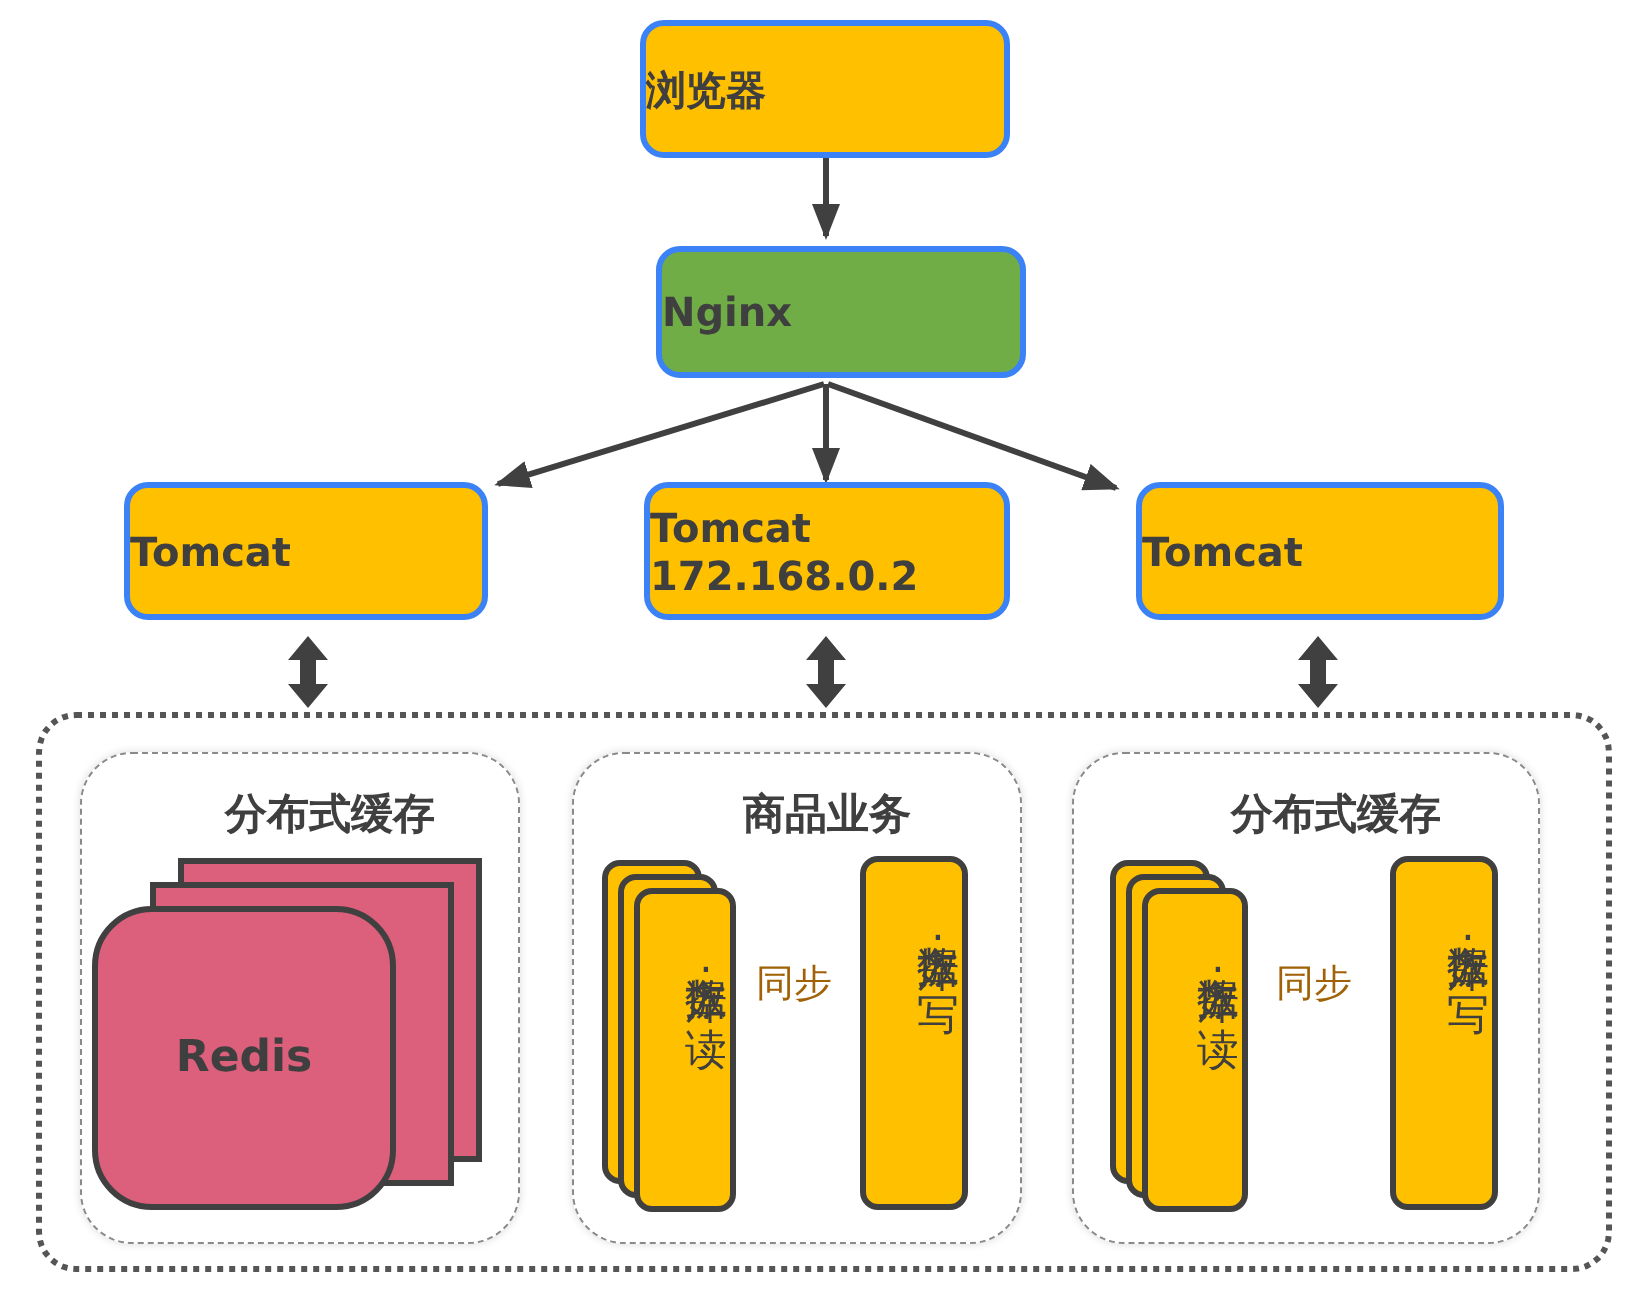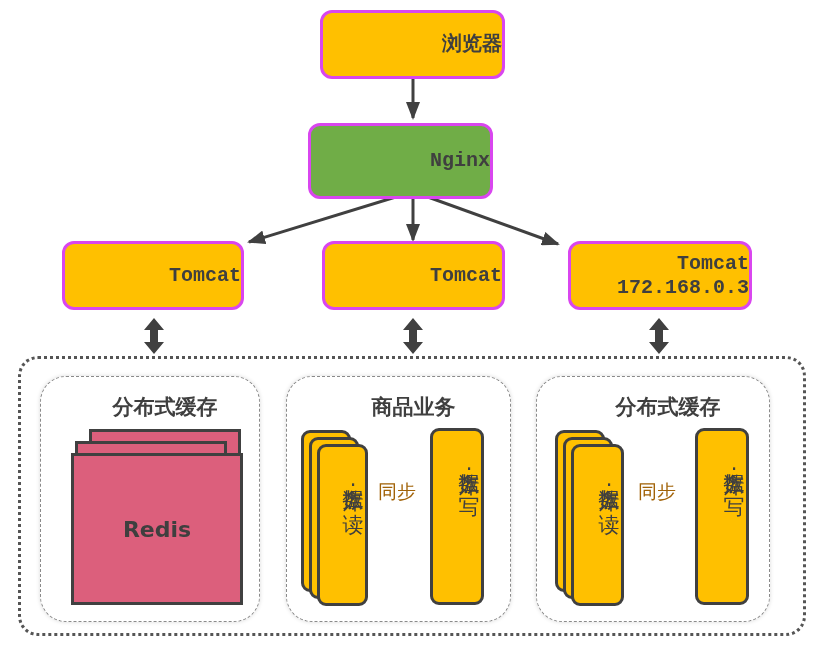--- a/index.html
+++ b/index.html
@@ -1,20 +1,20 @@
 <!DOCTYPE html>
 <html><head>
 <meta charset="utf-8">
 <style>
   html, body { margin:0; padding:0; background:#ffffff; }
   body { width:825px; height:645px; position:relative; overflow:hidden;
          font-family:"DejaVu Sans", sans-serif; color:#3f3f3f; }
-  .box { position:absolute; box-sizing:border-box; border:3px solid #d946ef; border-radius:12px;
-         display:flex; flex-direction:column; align-items:flex-end; justify-content:center;
-         font-weight:bold; text-align:center; line-height:1.2;font-family:Liberation Mono, monospace; }
+  .box { position:absolute; box-sizing:border-box; border:3px solid #3b82f6; border-radius:12px;
+         display:flex; flex-direction:column; align-items:flex-start; justify-content:center;
+         font-weight:bold; text-align:center; line-height:1.2; }
   .yellow { background:#ffc000; }
   .green { background:#70ad47; }
   .t20 { font-size:20px; }
   svg.overlay { position:absolute; left:0; top:0; width:825px; height:645px; pointer-events:none; }
   .outer { position:absolute; left:18px; top:356px; width:788px; height:280px; box-sizing:border-box;
            border:3px dotted #555; border-radius:20px; }
   .panel { position:absolute; top:376px; height:246px; box-sizing:border-box;
            border:1.5px dashed #8a8a8a; border-radius:26px; background:#fff;
            box-shadow: 0 0 4px rgba(0,0,0,0.15); }
   .panel-title { position:absolute; left:0; right:0; top:16px; text-align:center;
@@ -62,43 +62,43 @@
   <line x1="424" y1="538" x2="382" y2="538" stroke="#404040" stroke-width="3" marker-end="url(#ahl)"></line>
 
   <line x1="643" y1="513" x2="685" y2="513" stroke="#404040" stroke-width="3" marker-end="url(#ahl)"></line>
   <line x1="684" y1="538" x2="642" y2="538" stroke="#404040" stroke-width="3" marker-end="url(#ahl)"></line>
 </svg>
 
 <div class="box yellow t20" style="left:320px; top:10px; width:185px; height:69px;">
   <span>浏览器</span>
 </div>
 
-<div class="box green t20" style="left:308px; top:123px; width:185px; height:76px;">
+<div class="box green t20" style="left:328px; top:123px; width:185px; height:66px;">
   <span>Nginx</span>
 </div>
 
 <div class="box yellow t20" style="left:62px; top:241px; width:182px; height:69px;">
   <span>Tomcat</span>
 </div>
 <div class="box yellow t20" style="left:322px; top:241px; width:183px; height:69px;">
   <span>Tomcat</span>
+  <span>172.168.0.2</span>
 </div>
 <div class="box yellow t20" style="left:568px; top:241px; width:184px; height:69px;">
   <span>Tomcat</span>
-  <span>172.168.0.3</span>
 </div>
 
 <div class="outer"></div>
 
 <div class="panel" style="left:40px; width:220px;">
   <div class="panel-title">分布式缓存</div>
 </div>
 <div class="redis" style="left:89px; top:429px; width:152px; height:152px;"></div>
 <div class="redis" style="left:75px; top:441px; width:152px; height:152px;"></div>
-<div class="redis" style="left:71px; top:453px; width:172px; height:152px;">
+<div class="redis" style="left:46px; top:453px; width:152px; height:152px;border-radius:30px;">
   <div class="redis-label">Redis</div>
 </div>
 
 <div class="panel" style="left:286px; width:225px;">
   <div class="panel-title">商品业务</div>
 </div>
 <div class="db" style="left:301px; top:430px; width:50px; height:162px;"></div>
 <div class="db" style="left:309px; top:437px; width:50px; height:162px;"></div>
 <div class="db" style="left:317px; top:444px; width:51px; height:162px;">
   <div class="db-text">数据库·读</div>

